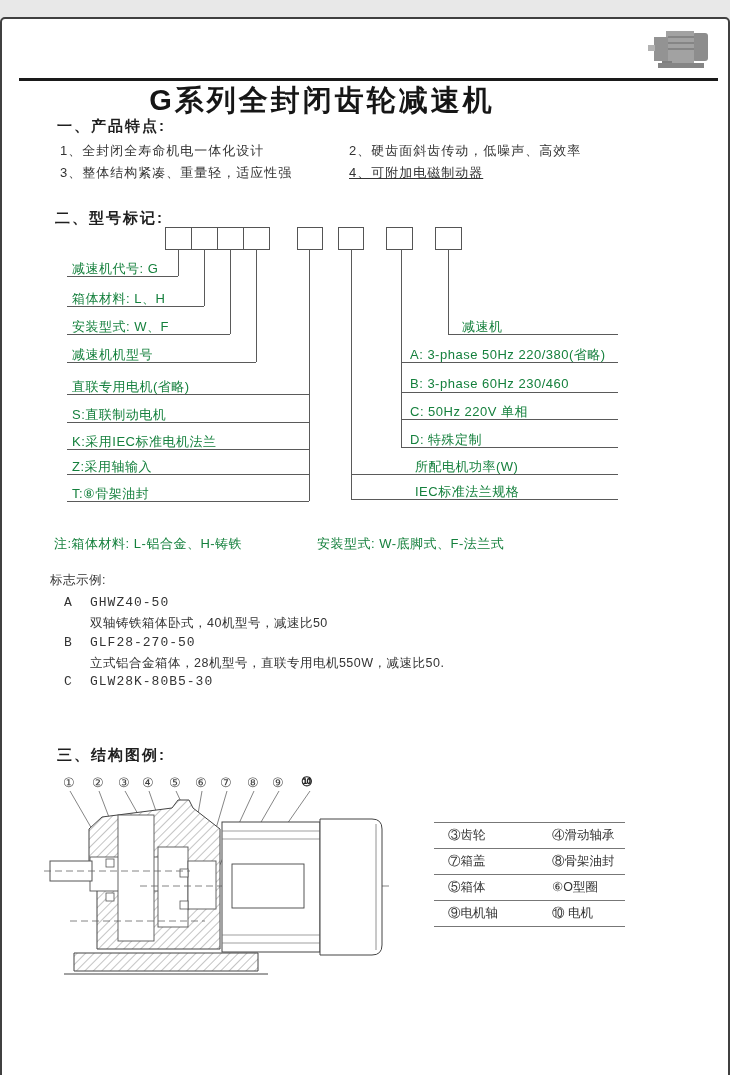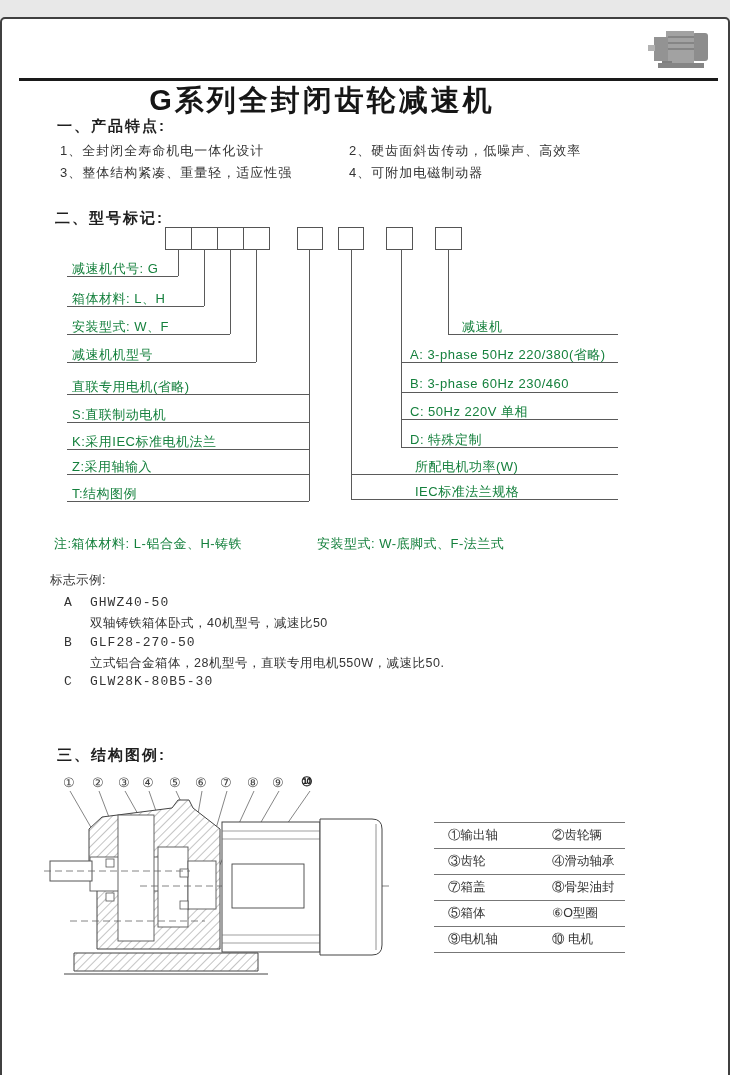--- a/index.html
+++ b/index.html
@@ -46,21 +46,21 @@
     <rect x="10" y="38" width="46" height="5" fill="#858585"></rect>
   </svg>
 
   <div id="toprule"></div>
   <div id="title">G系列全封闭齿轮减速机</div>
 
   <div class="h2" style="left:55px;top:98px;">一、产品特点:</div>
   <div class="feat" style="left:58px;top:123px;">1、全封闭全寿命机电一体化设计</div>
   <div class="feat" style="left:347px;top:123px;">2、硬齿面斜齿传动，低噪声、高效率</div>
   <div class="feat" style="left:58px;top:145px;">3、整体结构紧凑、重量轻，适应性强</div>
-  <div class="feat" style="left:347px;top:145px;">4、可附加电磁制动器</div>
+  <div class="feat" style="left:347px;top:145px;text-decoration:underline;">4、可附加电磁制动器</div>
 
   <div class="h2" style="left:53px;top:190px;">二、型号标记:</div>
 
   <div class="bx" style="left:163px;top:208px;"></div>
   <div class="bx" style="left:189px;top:208px;"></div>
   <div class="bx" style="left:215px;top:208px;"></div>
   <div class="bx" style="left:241px;top:208px;"></div>
   <div class="bx" style="left:295px;top:208px;width:26px;"></div>
   <div class="bx" style="left:336px;top:208px;width:26px;"></div>
   <div class="bx" style="left:384px;top:208px;"></div>
@@ -84,21 +84,21 @@
   <div class="lbl" style="left:70px;top:327px;">减速机机型号</div>
   <div class="hl" style="left:65px;top:343px;width:189px;"></div>
   <div class="lbl" style="left:70px;top:359px;">直联专用电机(省略)</div>
   <div class="hl" style="left:65px;top:375px;width:242px;"></div>
   <div class="lbl" style="left:70px;top:387px;">S:直联制动电机</div>
   <div class="hl" style="left:65px;top:403px;width:242px;"></div>
   <div class="lbl" style="left:70px;top:414px;">K:采用IEC标准电机法兰</div>
   <div class="hl" style="left:65px;top:430px;width:242px;"></div>
   <div class="lbl" style="left:70px;top:439px;">Z:采用轴输入</div>
   <div class="hl" style="left:65px;top:455px;width:242px;"></div>
-  <div class="lbl" style="left:70px;top:466px;">T:结构图例</div>
+  <div class="lbl" style="left:70px;top:466px;">T:⑧骨架油封</div>
   <div class="hl" style="left:65px;top:482px;width:242px;"></div>
 
   <div class="lbl" style="left:460px;top:299px;">减速机</div>
   <div class="hl" style="left:446px;top:315px;width:170px;"></div>
   <div class="lbl" style="left:408px;top:327px;">A: 3-phase 50Hz 220/380(省略)</div>
   <div class="hl" style="left:399px;top:343px;width:217px;"></div>
   <div class="lbl" style="left:408px;top:357px;">B: 3-phase 60Hz 230/460</div>
   <div class="hl" style="left:399px;top:373px;width:217px;"></div>
   <div class="lbl" style="left:408px;top:384px;">C: 50Hz 220V 单相</div>
   <div class="hl" style="left:399px;top:400px;width:217px;"></div>
@@ -188,24 +188,20 @@
       <line x1="182" y1="166" x2="280" y2="166"></line>
       <line x1="182" y1="174" x2="280" y2="174"></line>
     </g>
     <rect x="192" y="95" width="72" height="44" fill="#fff" stroke="#444" stroke-width="0.9"></rect>
     <path d="M280,50 L332,50 Q342,50 342,60 L342,176 Q342,186 332,186 L280,186 Z" fill="#fff" stroke="#444" stroke-width="1"></path>
     <line x1="336" y1="55" x2="336" y2="181" stroke="#777" stroke-width="0.8"></line>
   </svg>
 
   <div id="parts">
     <div class="prow">
-      <div class="pc1">①输出轴</div>
-      <div class="pc2">②齿轮辆</div>
-    </div>
-    <div class="prow">
       <div class="pc1">③齿轮</div>
       <div class="pc2">④滑动轴承</div>
     </div>
     <div class="prow">
       <div class="pc1">⑦箱盖</div>
       <div class="pc2">⑧骨架油封</div>
     </div>
     <div class="prow">
       <div class="pc1">⑤箱体</div>
       <div class="pc2">⑥O型圈</div>

